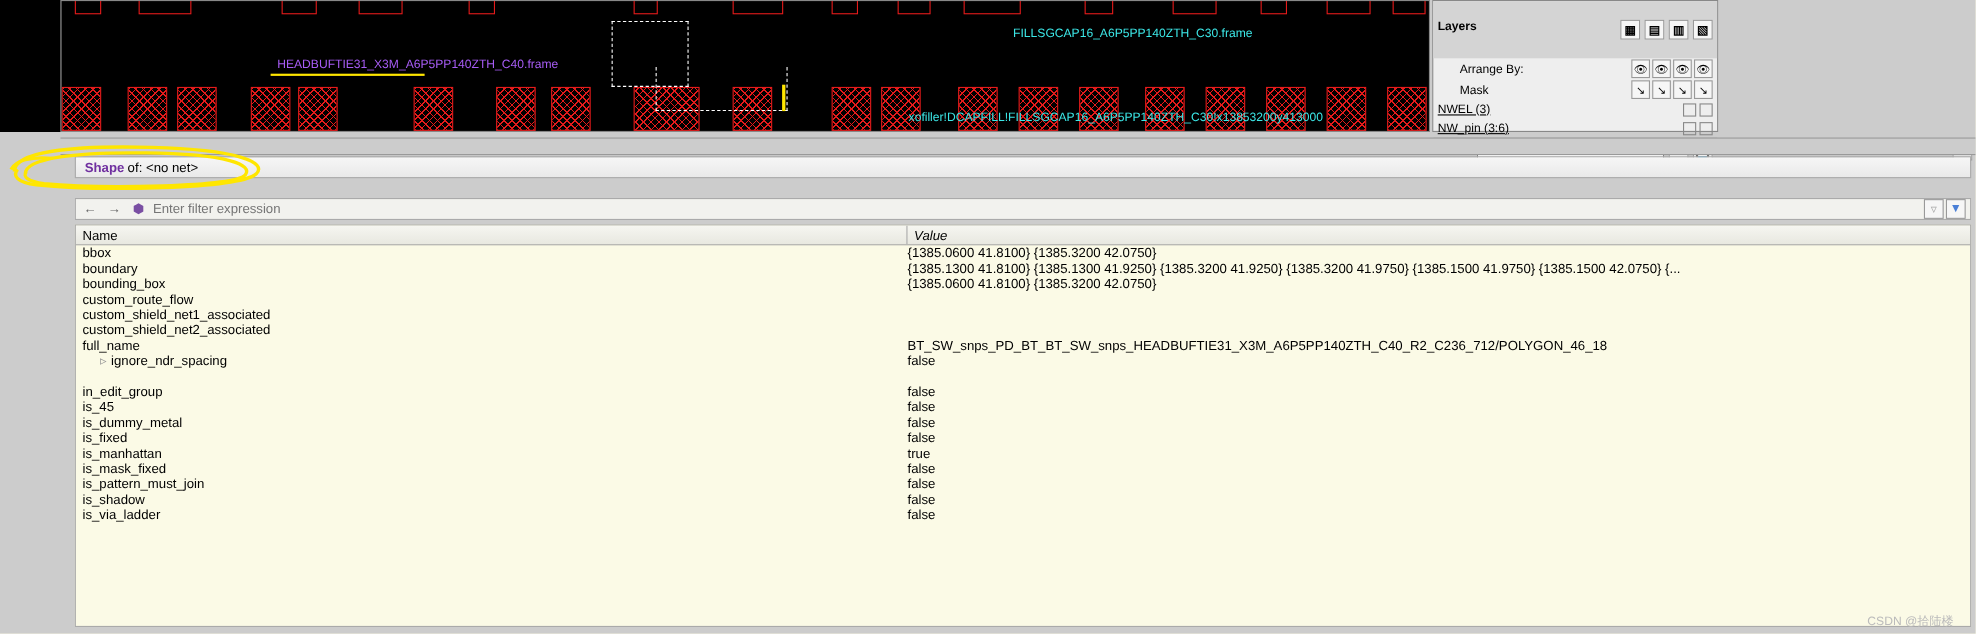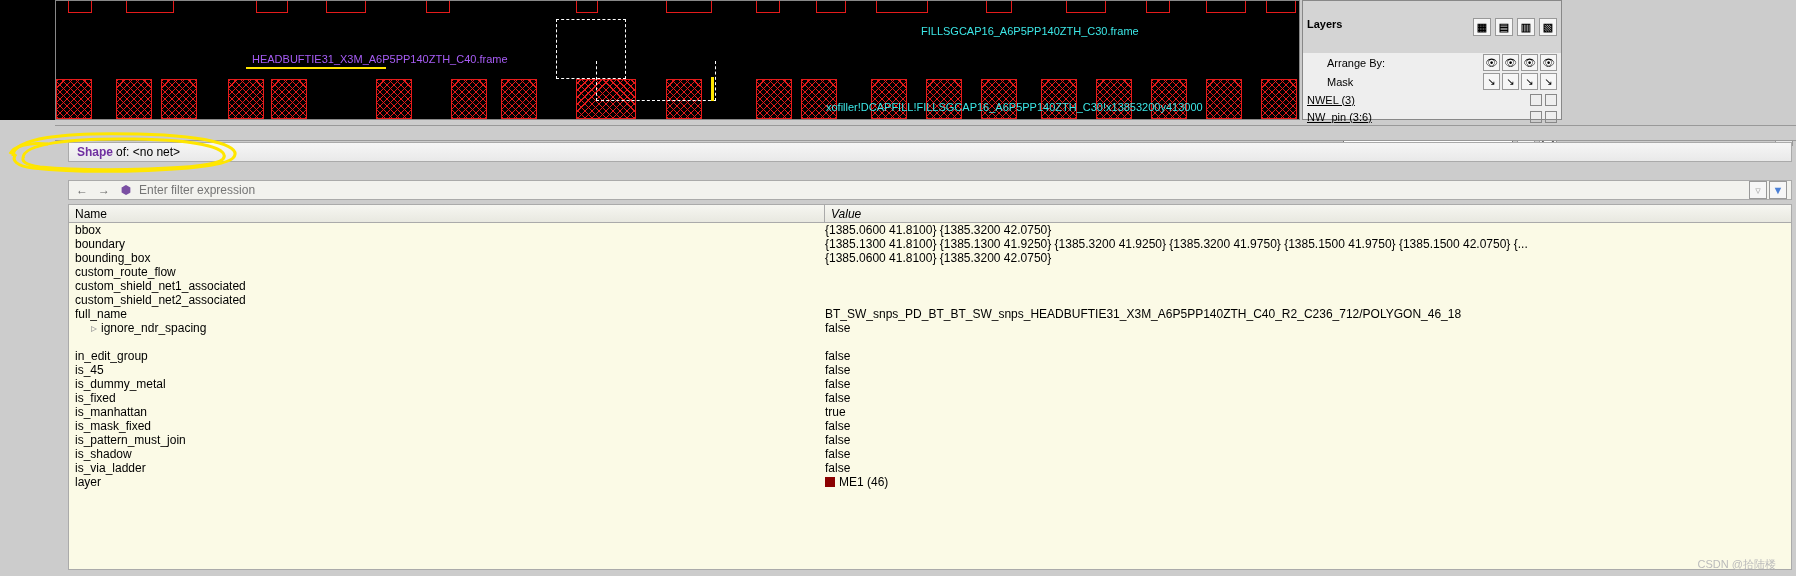--- a/index.html
+++ b/index.html
@@ -266,20 +266,16 @@
         <div class="c2"> false</div>
       </div>
       <div class="prop-row">
         <div class="c1">is_shadow</div>
         <div class="c2"> false</div>
       </div>
       <div class="prop-row">
         <div class="c1">is_via_ladder</div>
         <div class="c2"> false</div>
       </div>
-      <div class="prop-row">
-        <div class="c1">layer</div>
-        <div class="c2"><span class="swatch"></span> ME1 (46)</div>
-      </div>
     </div>
 </div>
 
 <div class="watermark">CSDN @拾陆楼</div>
 
 </body></html>

